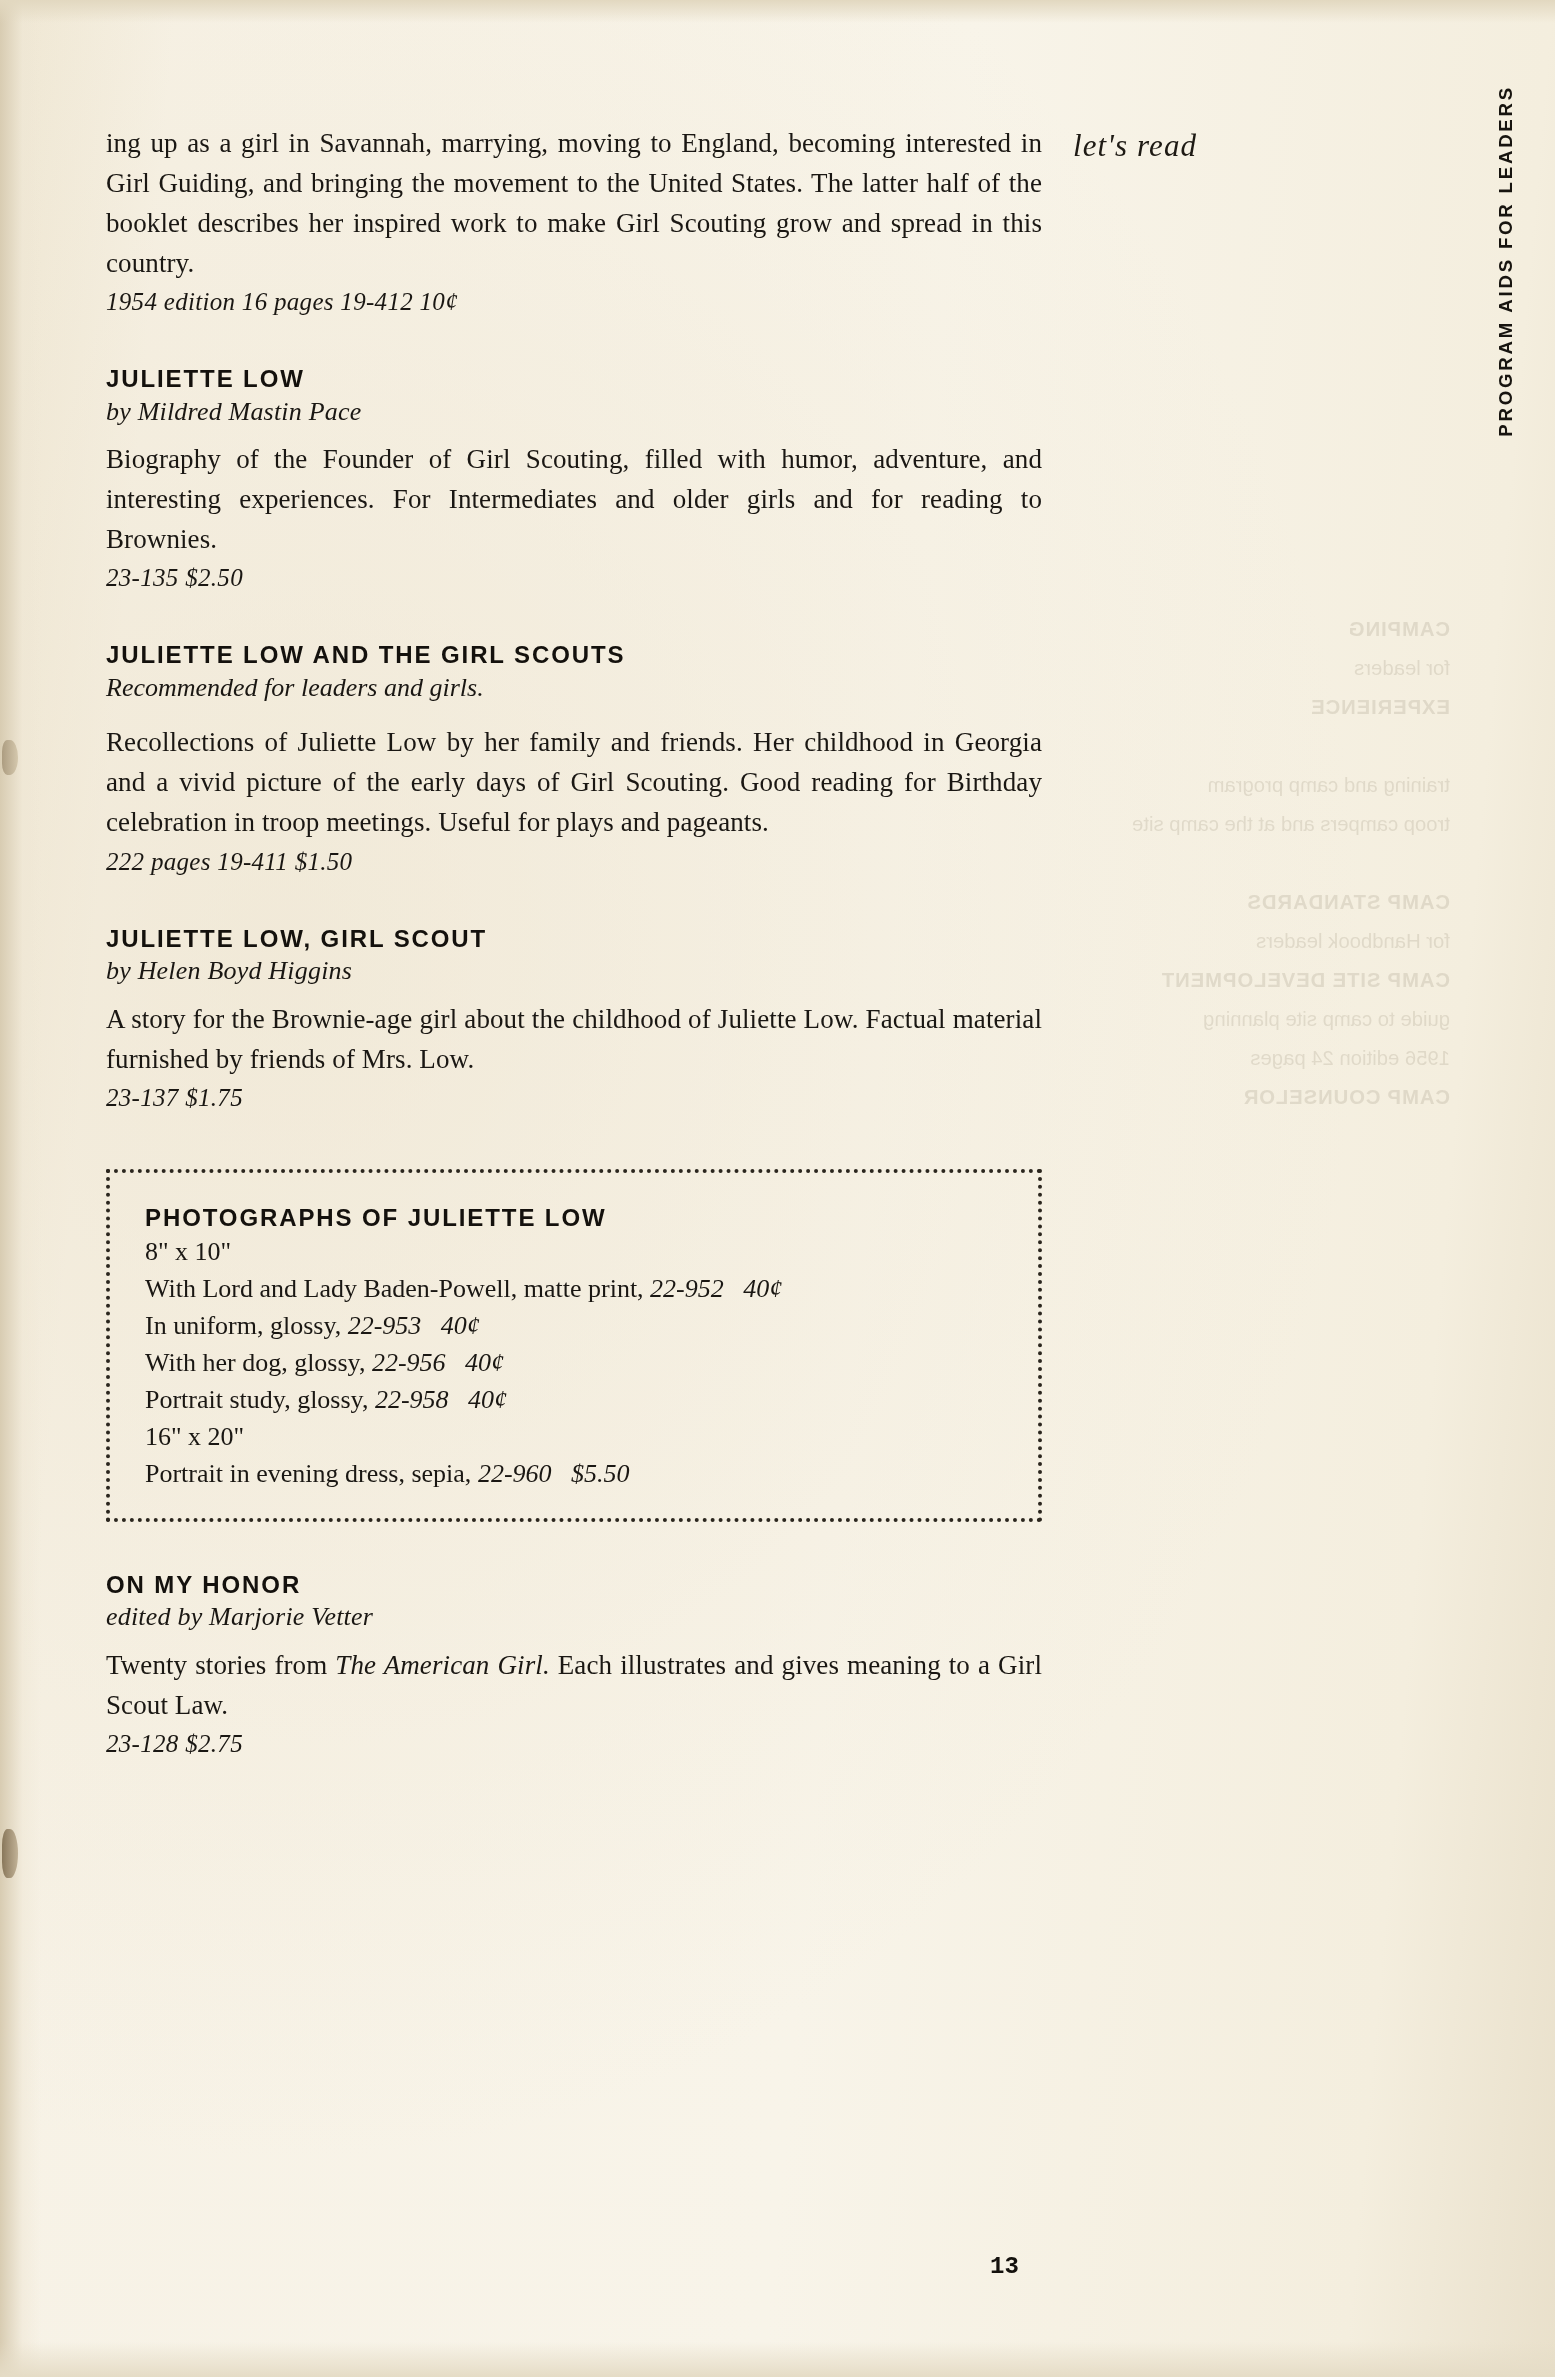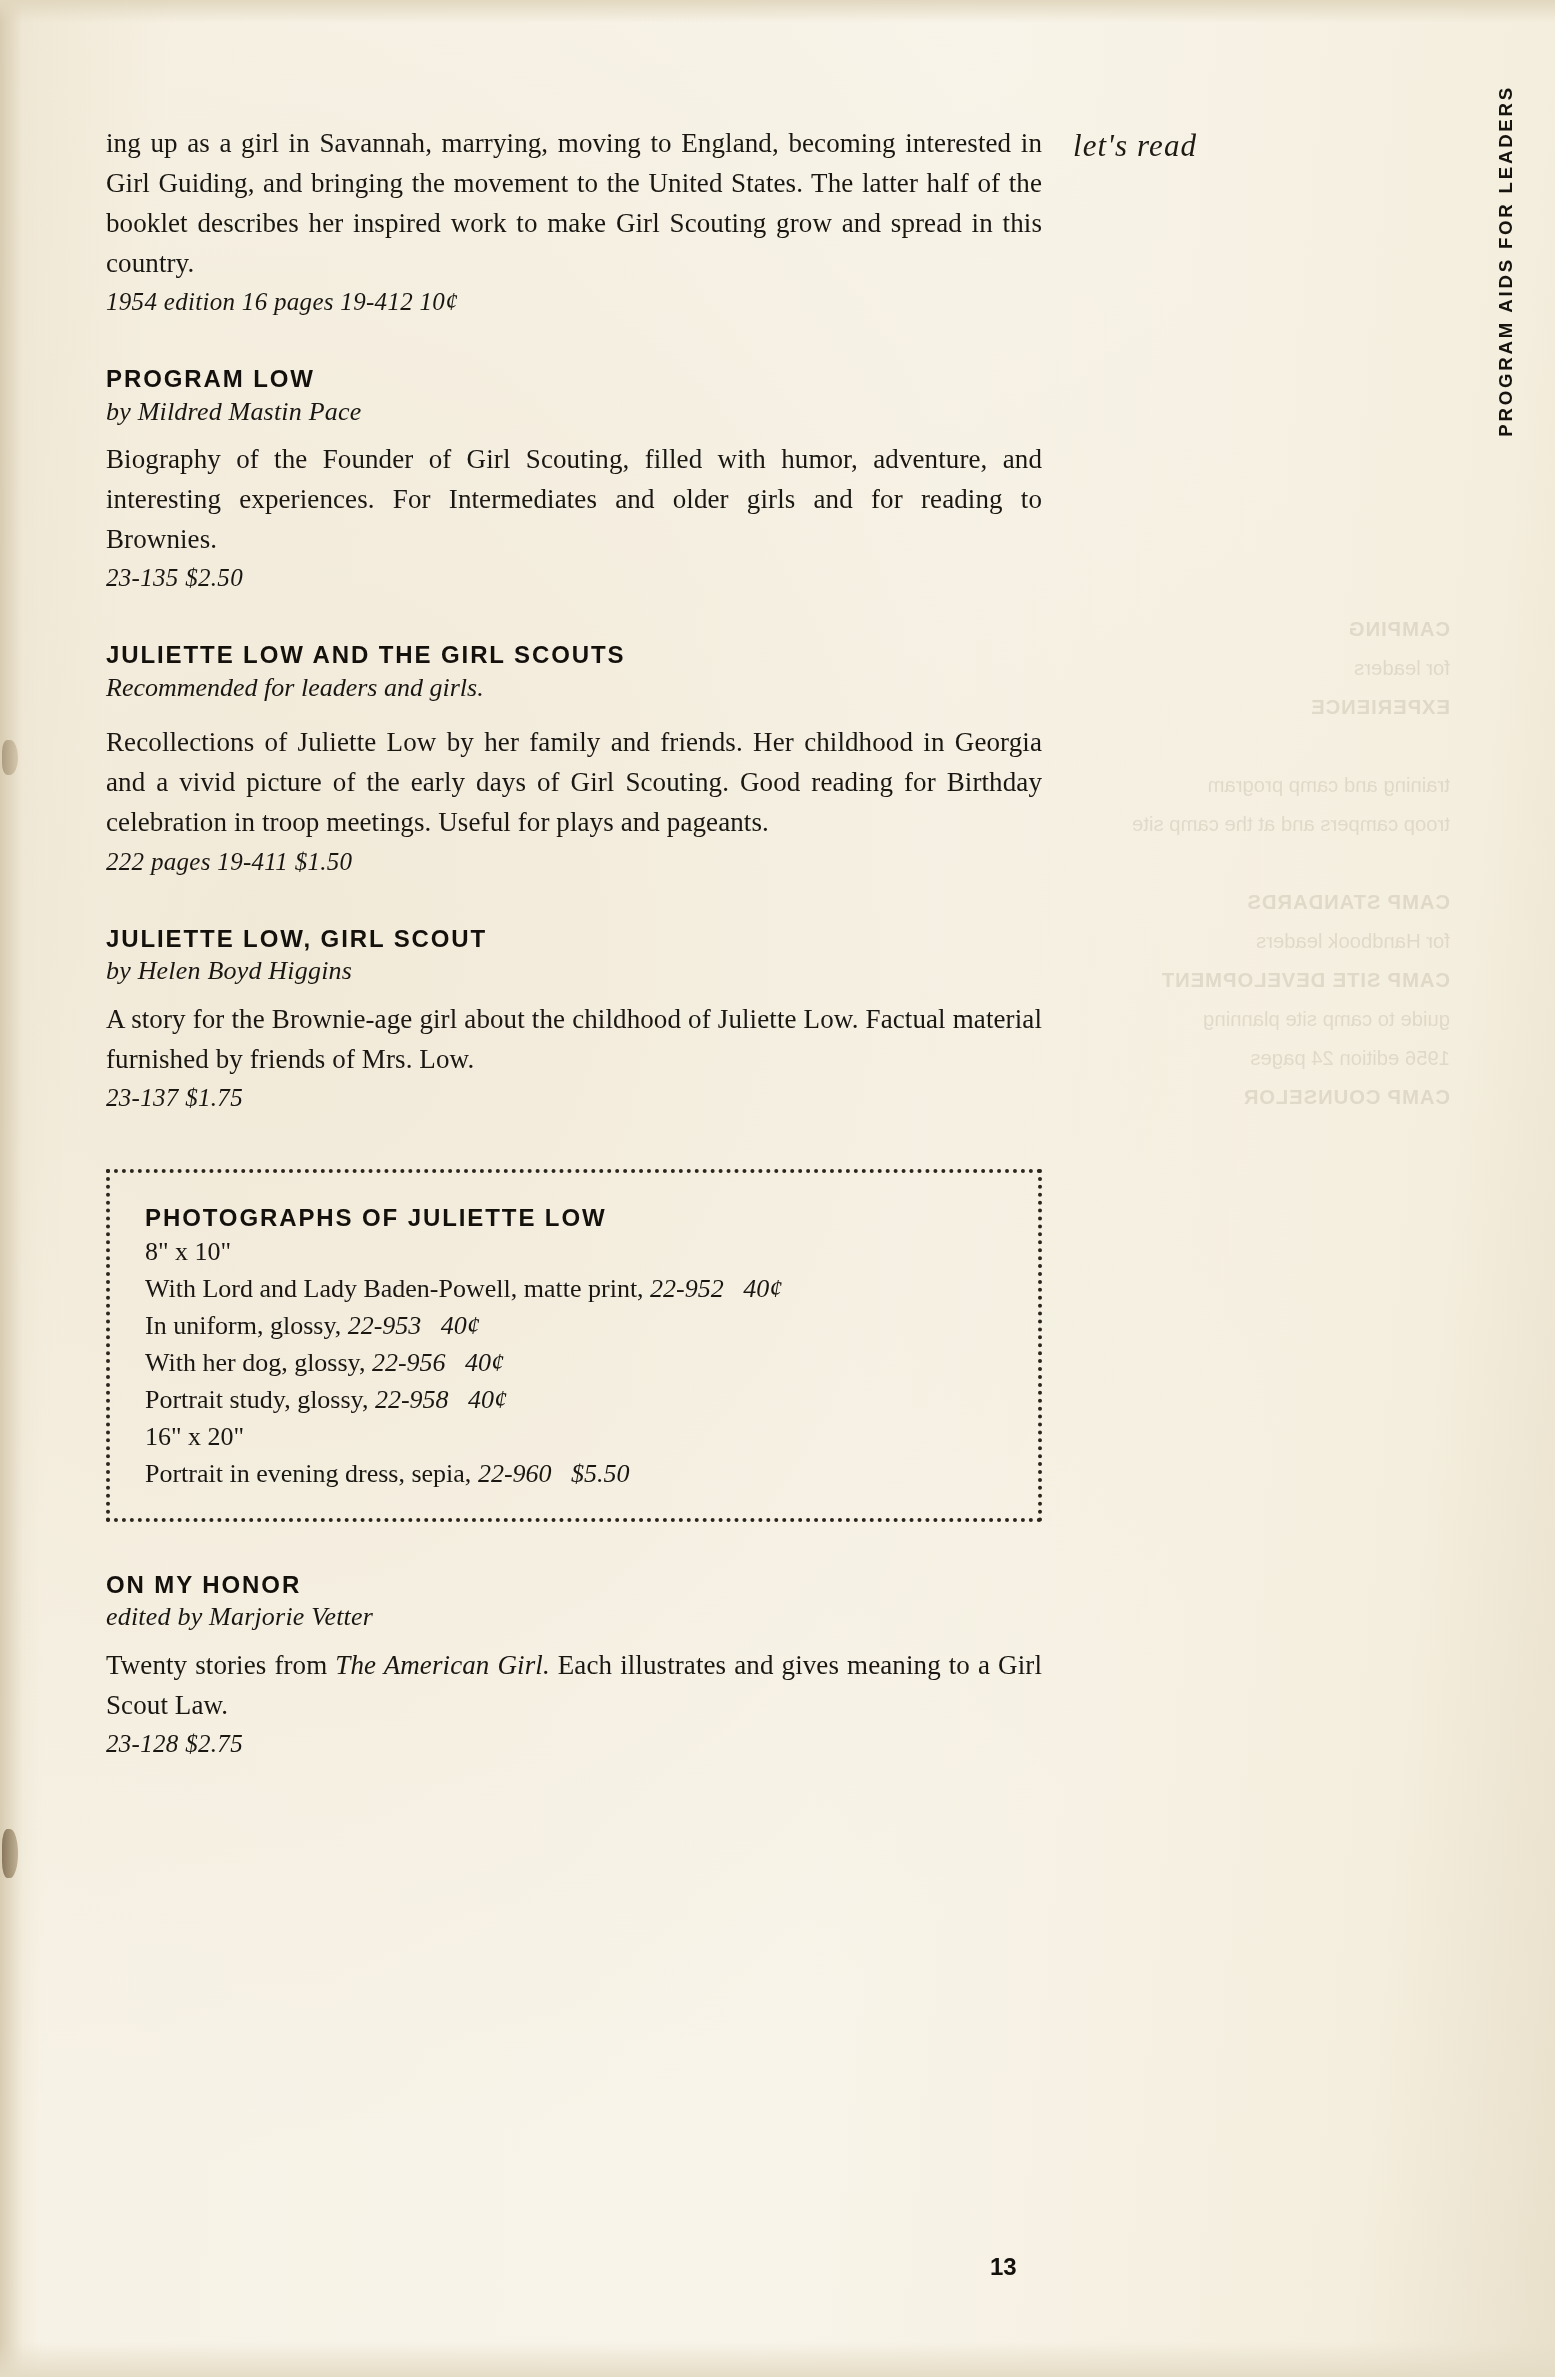--- a/index.html
+++ b/index.html
@@ -184,21 +184,21 @@
     line-height: 37px;
     margin: 0;
   }
   .photoline .code { font-style: italic; }
   .photoline .gap { display: inline-block; width: 19.4px; }
 
   .pageno {
     position: absolute;
     left: 990px;
     top: 2253px;
-    font-family: Liberation Sans, sans-serif;
+    font-family: Liberation Mono, monospace;
     font-weight: 700;
     font-size: 24px;
     color: #14110d;
   }
 </style>
 </head>
 <body>
 
 <div class="page">
   <div class="paper-tint"></div>
@@ -226,21 +226,21 @@
 
   <div class="side-tab">PROGRAM AIDS FOR LEADERS</div>
   <div class="letsread">let's read</div>
 
   <div class="content">
 
     <p class="body">ing up as a girl in Savannah, marrying, moving to England, becoming interested in Girl Guiding, and bringing the movement to the United States. The latter half of the booklet describes her inspired work to make Girl Scouting grow and spread in this country.</p>
     <p class="price">1954 edition    16 pages    19-412    10¢</p>
 
     <div class="entry">
-      <h2 class="title">PROGRAM LOW</h2>
+      <h2 class="title">JULIETTE LOW</h2>
       <div class="byline">by Mildred Mastin Pace</div>
       <p class="body">Biography of the Founder of Girl Scouting, filled with humor, adventure, and interesting experiences. For Intermediates and older girls and for reading to Brownies.</p>
       <p class="price">23-135    $2.50</p>
     </div>
 
     <div class="entry">
       <h2 class="title">JULIETTE LOW AND THE GIRL SCOUTS</h2>
       <div class="recommend">Recommended for leaders and girls.</div>
       <p class="body">Recollections of Juliette Low by her family and friends. Her childhood in Georgia and a vivid picture of the early days of Girl Scouting. Good reading for Birthday celebration in troop meetings. Useful for plays and pageants.</p>
       <p class="price">222 pages    19-411    $1.50</p>

